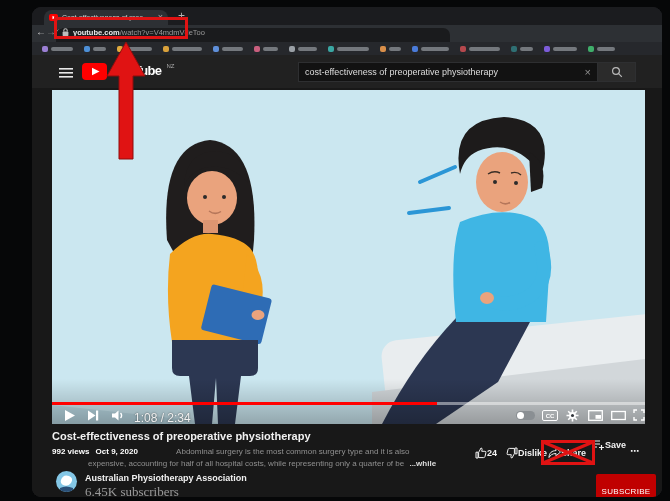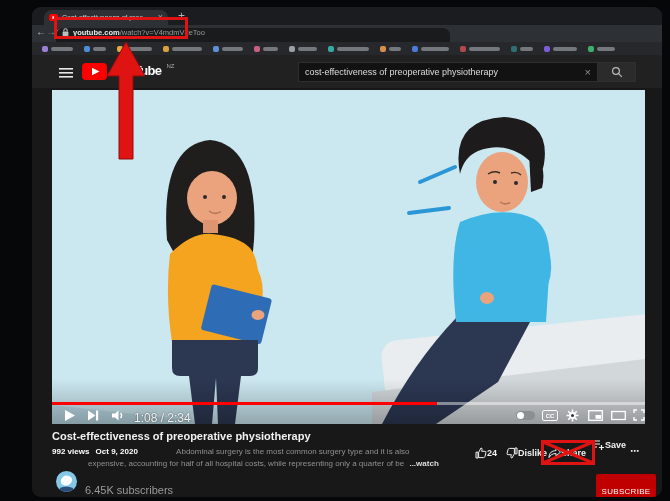--- a/index.html
+++ b/index.html
@@ -47,21 +47,21 @@
   .progress{left:20px;top:395px;width:593px;height:3px;background:rgba(255,255,255,0.45);}
   .progress .played{height:3px;background:#f00;width:0;}
   .timetxt{font-size:12px;color:#f0f0f0;top:404px;text-shadow:0 0 2px rgba(0,0,0,.6);}
   .vtitle{left:20px;top:423px;font-size:11px;font-weight:bold;color:#f1f1f1;}
   .meta{font-size:8px;white-space:nowrap;}
   .meta .strong{color:#fff;font-weight:bold;}
   .meta .grey{color:#909090;margin-left:36px;}
   .meta .more{color:#dedede;font-weight:bold;}
   .act{display:flex;align-items:center;gap:0;color:#f1f1f1;font-size:9px;font-weight:bold;}
   .chname{font-size:9px;font-weight:bold;color:#f1f1f1;}
-  .chsubs{font-size:11px;color:#9a9a9a;}
+  .chsubs{font-size:13px;color:#9a9a9a;font-family:Liberation Serif, serif;}
   .subscribe{left:564px;top:467px;width:60px;height:35px;background:#c00000;color:#fff;
              font-size:8px;font-weight:normal;display:flex;align-items:center;justify-content:center;
              border-radius:2px;letter-spacing:.3px;}
   .ann{z-index:60;}
   .annbox{border:3px solid #e01313;}
 </style>
 </head>
 <body>
 
 <div id="screen">
@@ -266,21 +266,21 @@
     </svg>
 
     <div class="abs vtitle">Cost-effectiveness of preoperative physiotherapy</div>
     <div class="abs meta" style="left:20px;top:440px;">
       <span class="strong">992 views</span>
       <span class="strong" style="margin-left:4px;">Oct 9, 2020</span>
       <span class="grey" style="">Abdominal surgery is the most common surgery type and it is also</span>
     </div>
     <div class="abs meta" style="left:20px;top:452px;">
       <span class="grey">expensive, accounting for half of all hospital costs, while representing only a quarter of be</span>
-      <span class="more" style="margin-left:3px;">...watch</span>
+      <span class="more" style="margin-left:3px;">...while</span>
     </div>
 
     <div class="abs act" style="left:443px;top:440px;">
       <svg width="12" height="12" viewBox="0 0 12 12">
         <path d="M1 5.2 h2 V11 H1 Z M3.6 10.6 V5.4 L6 1 q1.3 0 1.1 1.5 L6.7 4.3 h3.2 q1.3 0 1 1.3 l-0.9 3.9 q-0.3 1.1 -1.4 1.1 Z" fill="none" stroke="#f1f1f1" stroke-width="1"></path>
       </svg>
       <span>24</span>
     </div>
     <div class="abs act" style="left:474px;top:440px;">
       <svg width="12" height="12" viewBox="0 0 12 12" style="transform:rotate(180deg);">
@@ -307,20 +307,21 @@
       <span>Save</span>
     </div>
     <div class="abs act" style="left:598px;top:439px;">⋯</div>
 
     <div class="abs" style="left:24px;top:464px;width:21px;height:21px;border-radius:50%;background:#84c7e6;overflow:hidden;">
       <svg width="21" height="21" viewBox="0 0 21 21">
         <path d="M5 9 Q7 3 13 5 Q18 7 15 12 Q12 16 7 14 Q4 12 5 9 Z" fill="#fff"></path>
         <path d="M4 17 Q10 14 17 17 L17 21 L4 21 Z" fill="#2a4f77"></path>
       </svg>
     </div>
+    <div class="abs chname" style="left:53px;top:466px;">Australian Physiotherapy Association</div>
     <div class="abs chsubs" style="left:53px;top:477px;">6.45K subscribers</div>
     <div class="abs subscribe">SUBSCRIBE</div>
   </div>
 
   <div class="abs ann annbox" style="left:54px;top:17px;width:134px;height:22px;"></div>
   <svg class="abs ann" style="left:103px;top:41px;" width="46" height="120" viewBox="0 0 46 120">
     <polygon points="23,1 4,35 16,35 16,118 30,118 30,35 42,35" fill="#e01313" stroke="#8f0d0d" stroke-width="1"></polygon>
   </svg>
   <svg class="abs ann" style="left:541px;top:440px;" width="54" height="25" viewBox="0 0 54 25">
     <rect x="1.5" y="1.5" width="51" height="22" fill="none" stroke="#e01313" stroke-width="3"></rect>

